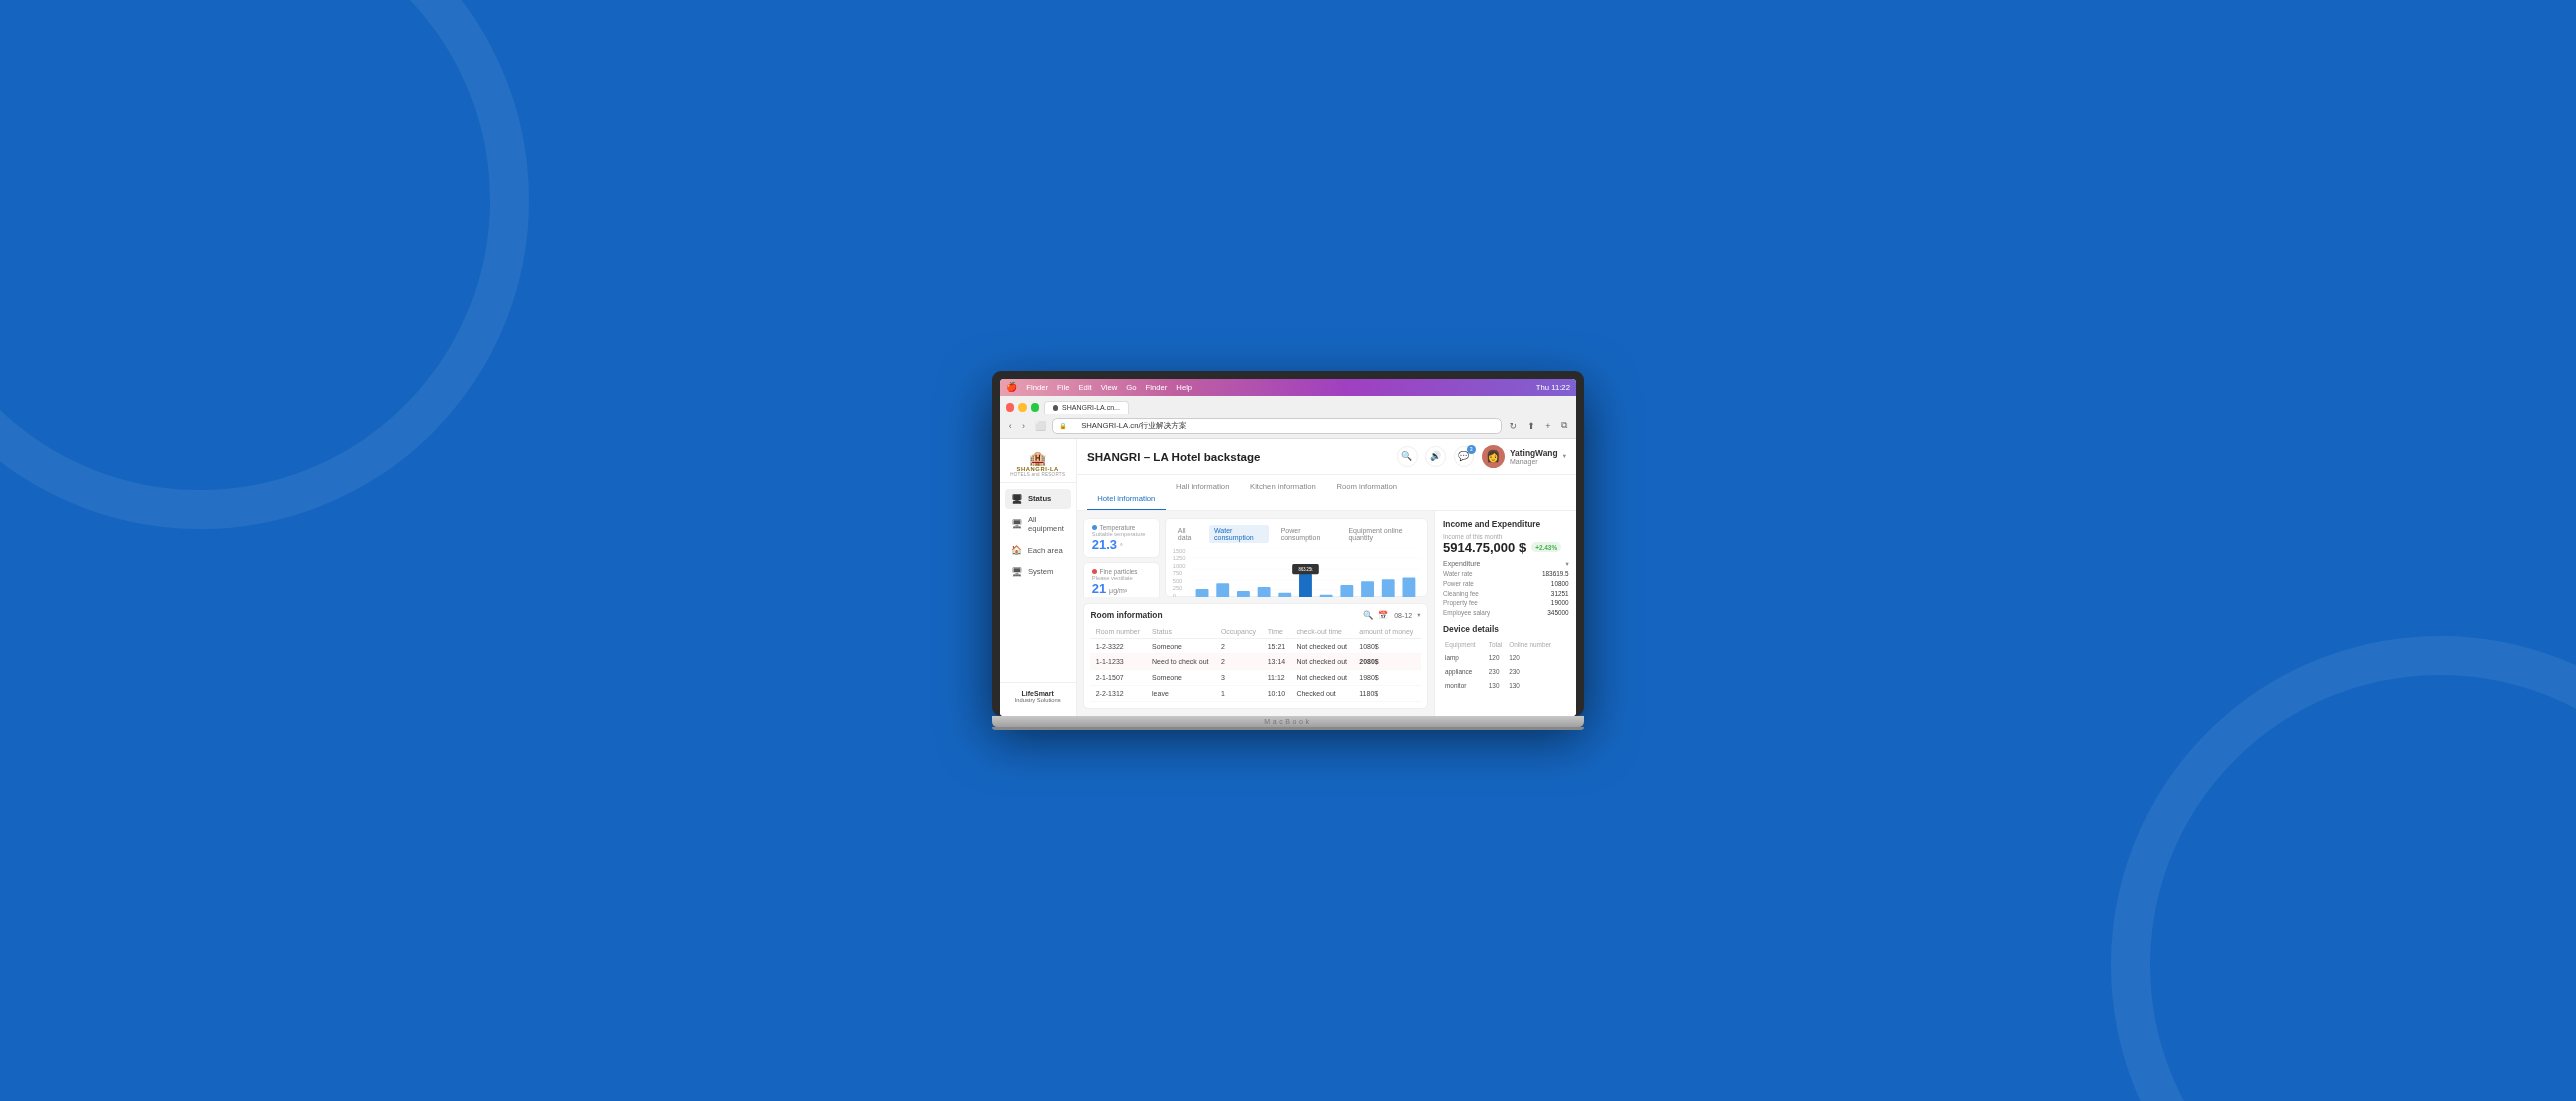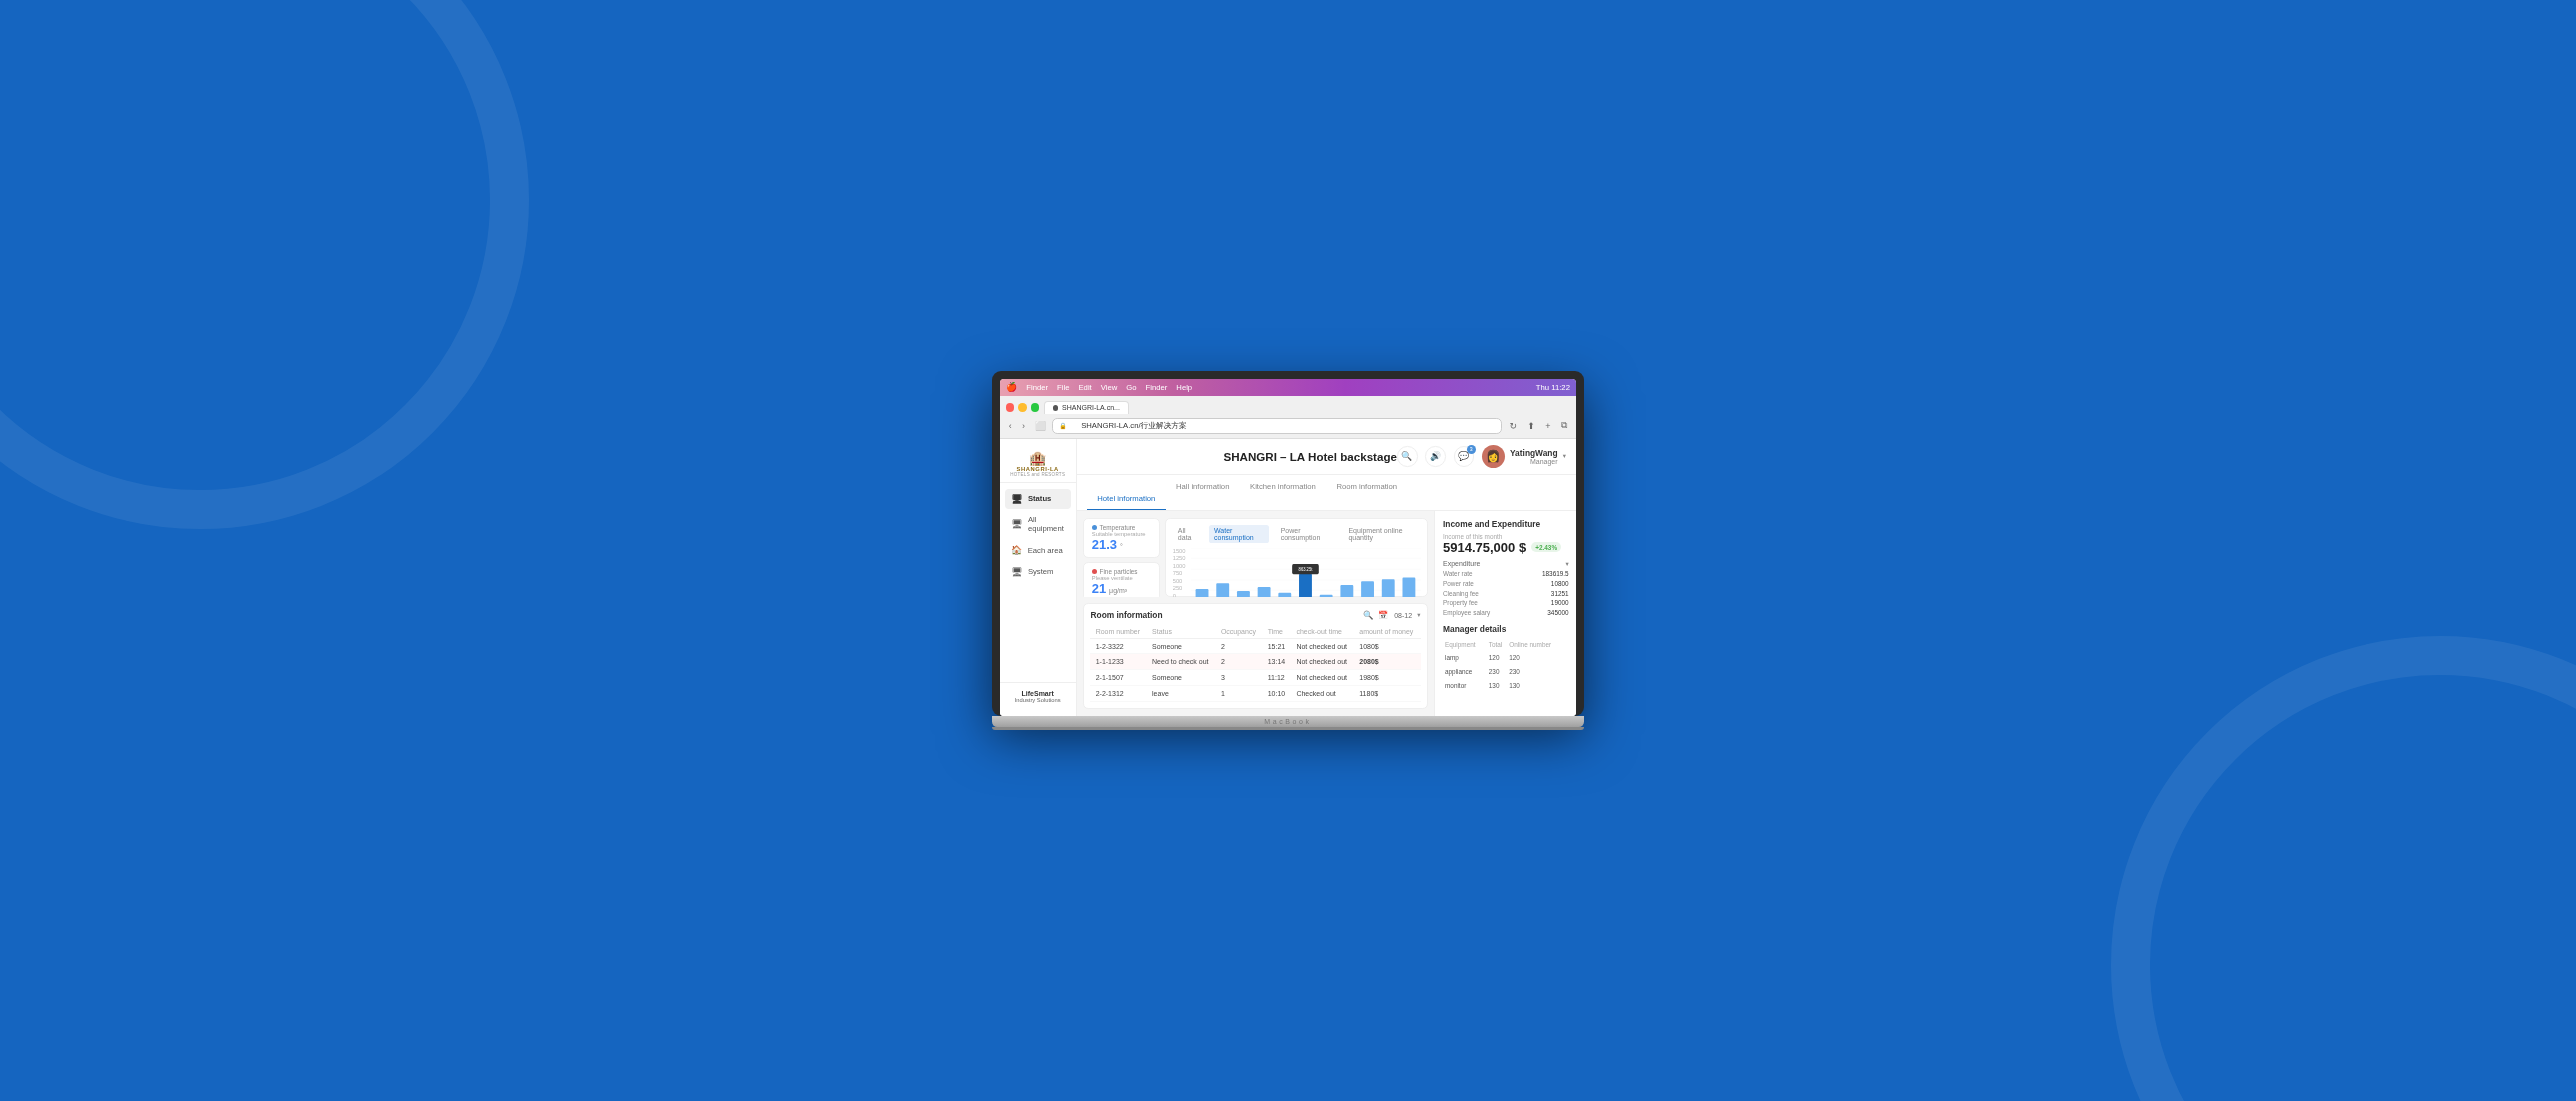--- a/index.html
+++ b/index.html
@@ -246,21 +246,20 @@
       overflow: hidden;
     }
 
     
     .app-header {
       background: #fff;
       border-bottom: 0.6px solid #eee;
       padding: 6.4px 10.3px;
       display: flex;
       align-items: center;
-      text-align: right;
     }
     .app-title {
       font-size: 11.6px;
       font-weight: 600;
       color: #222;
       flex: 1;
     }
     .header-icons {
       display: flex;
       gap: 7.7px;
@@ -854,21 +853,21 @@
                     <span class="exp-value">19000</span>
                   </div>
                   <div class="exp-row">
                     <span class="exp-name">Employee salary</span>
                     <span class="exp-value">345000</span>
                   </div>
                 </div>
               </div>
 
               <div class="device-section">
-                <h3>Manager details</h3>
+                <h3>Device details</h3>
                 <table class="device-table">
                   <thead>
                     <tr>
                       <th>Equipment</th>
                       <th>Total</th>
                       <th>Online number</th>
                     </tr>
                   </thead>
                   <tbody>
                     <tr>

